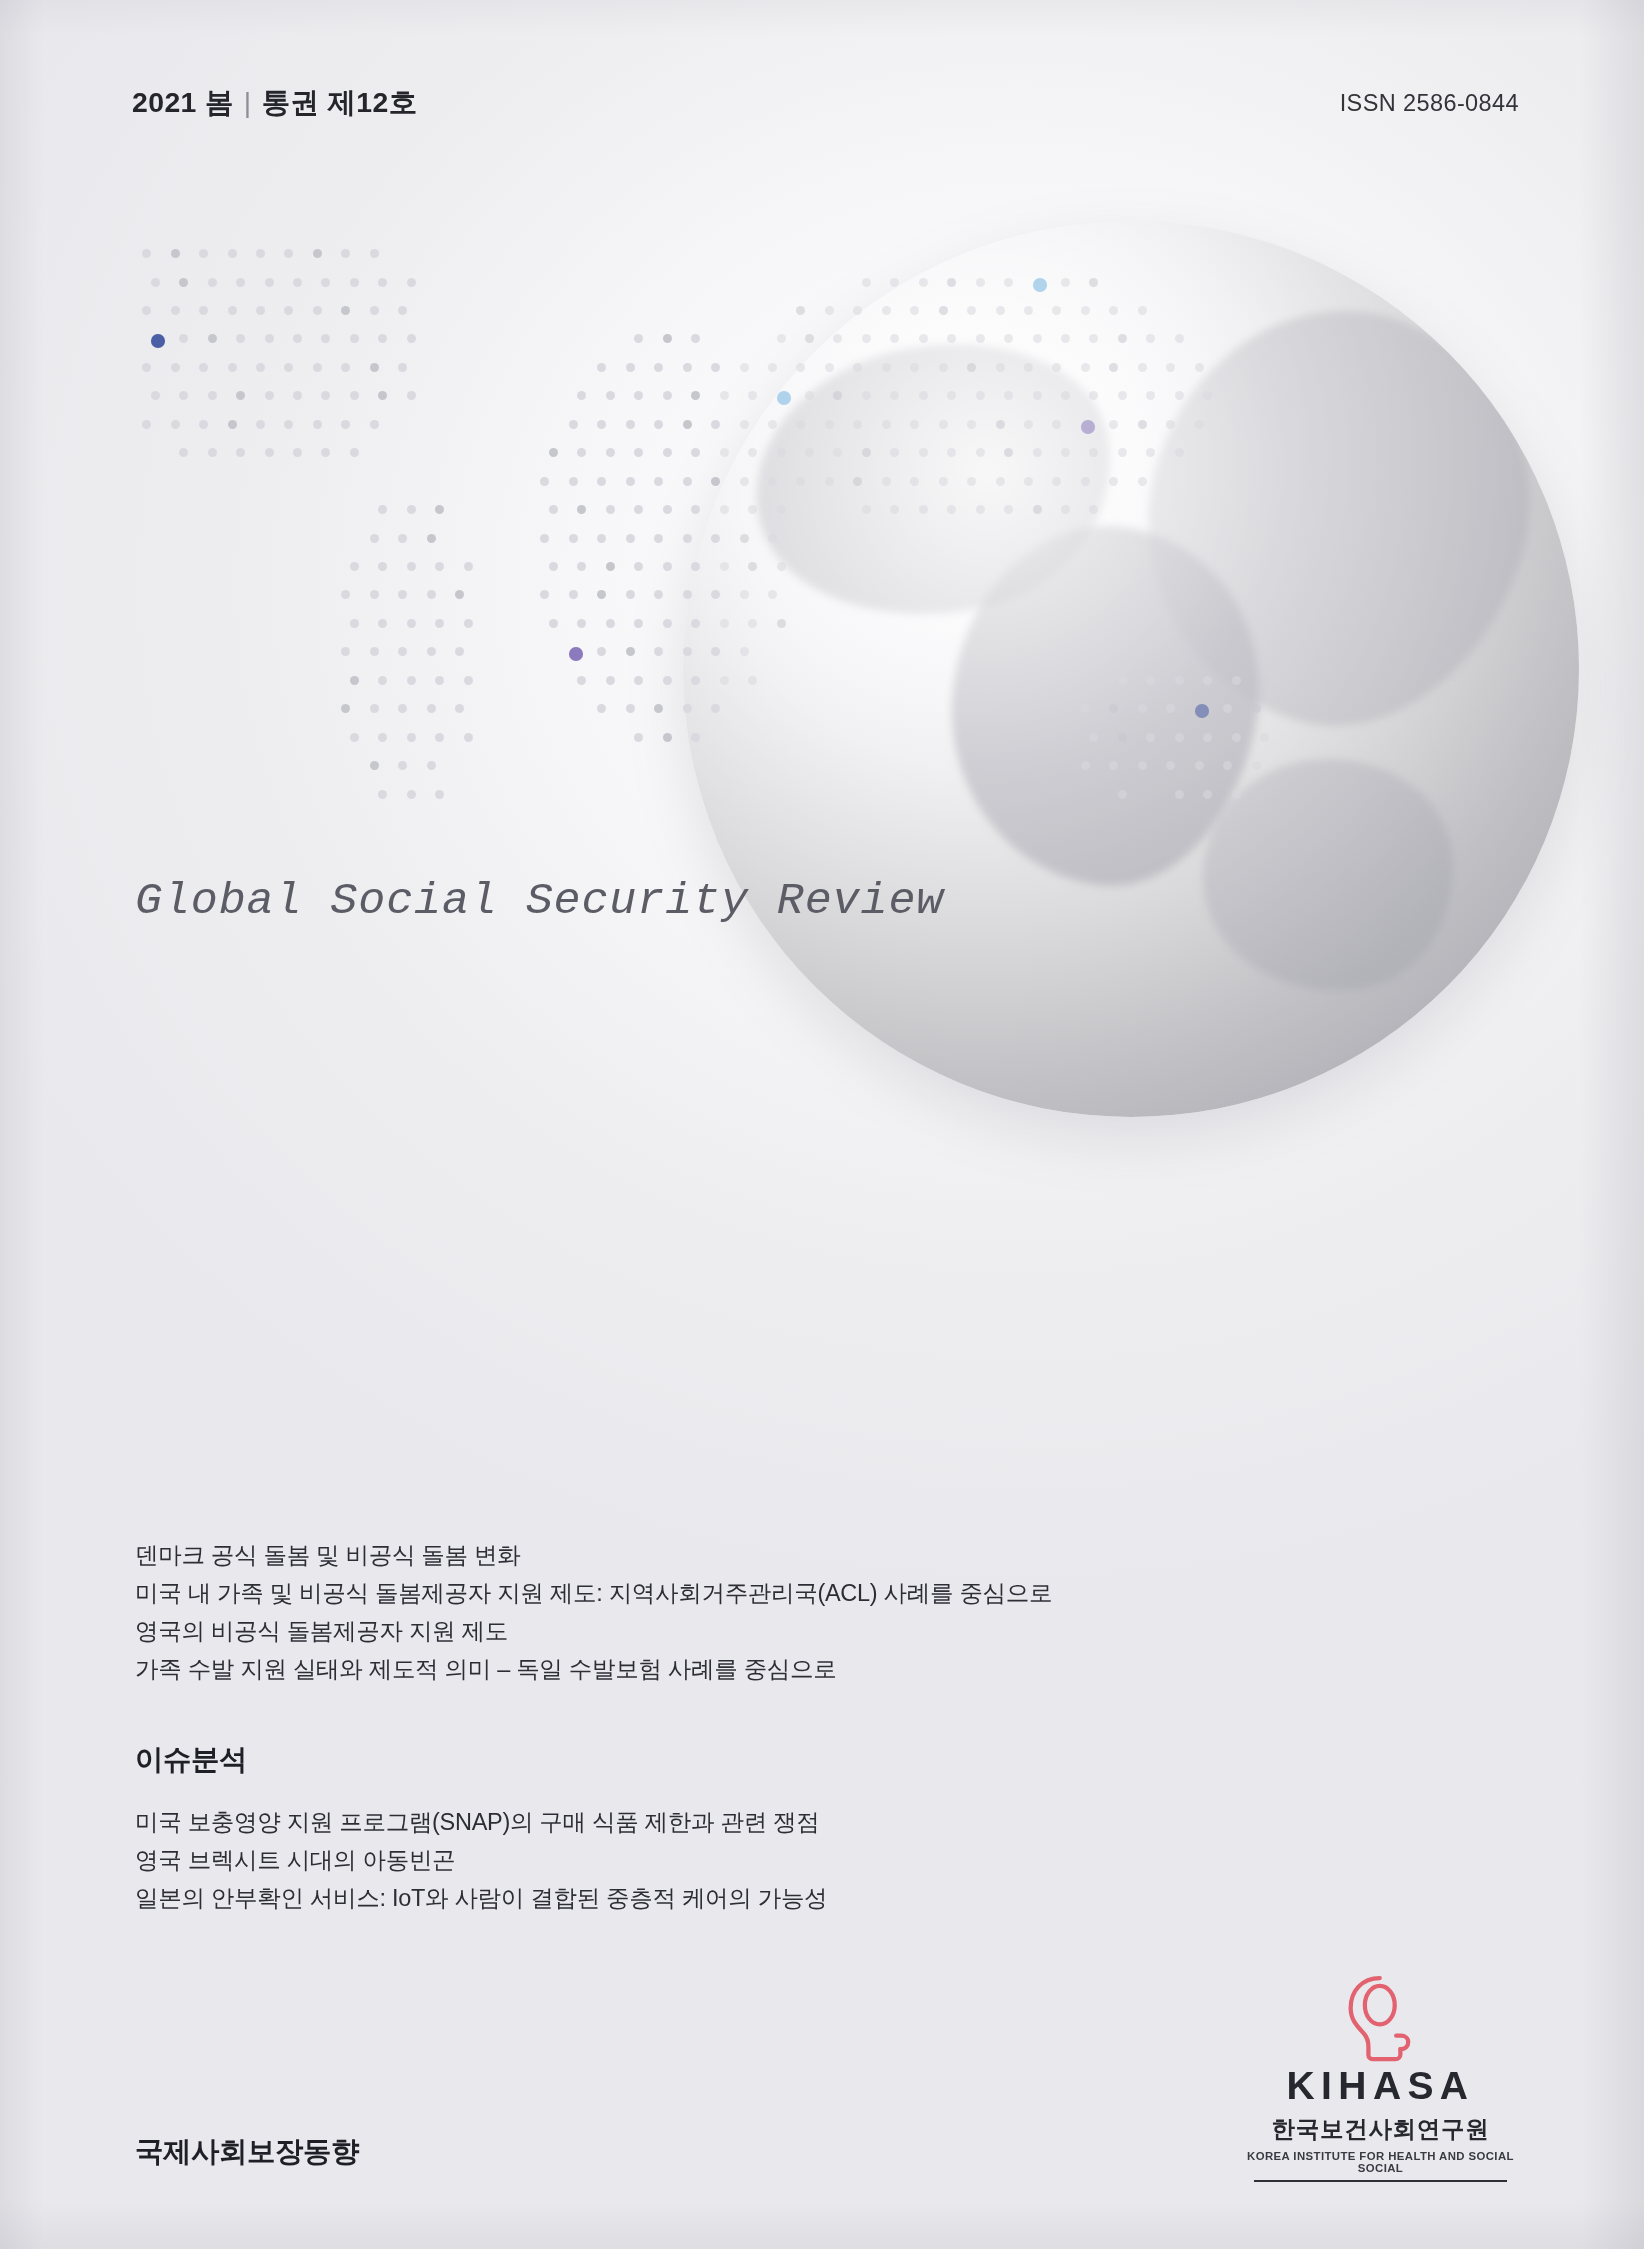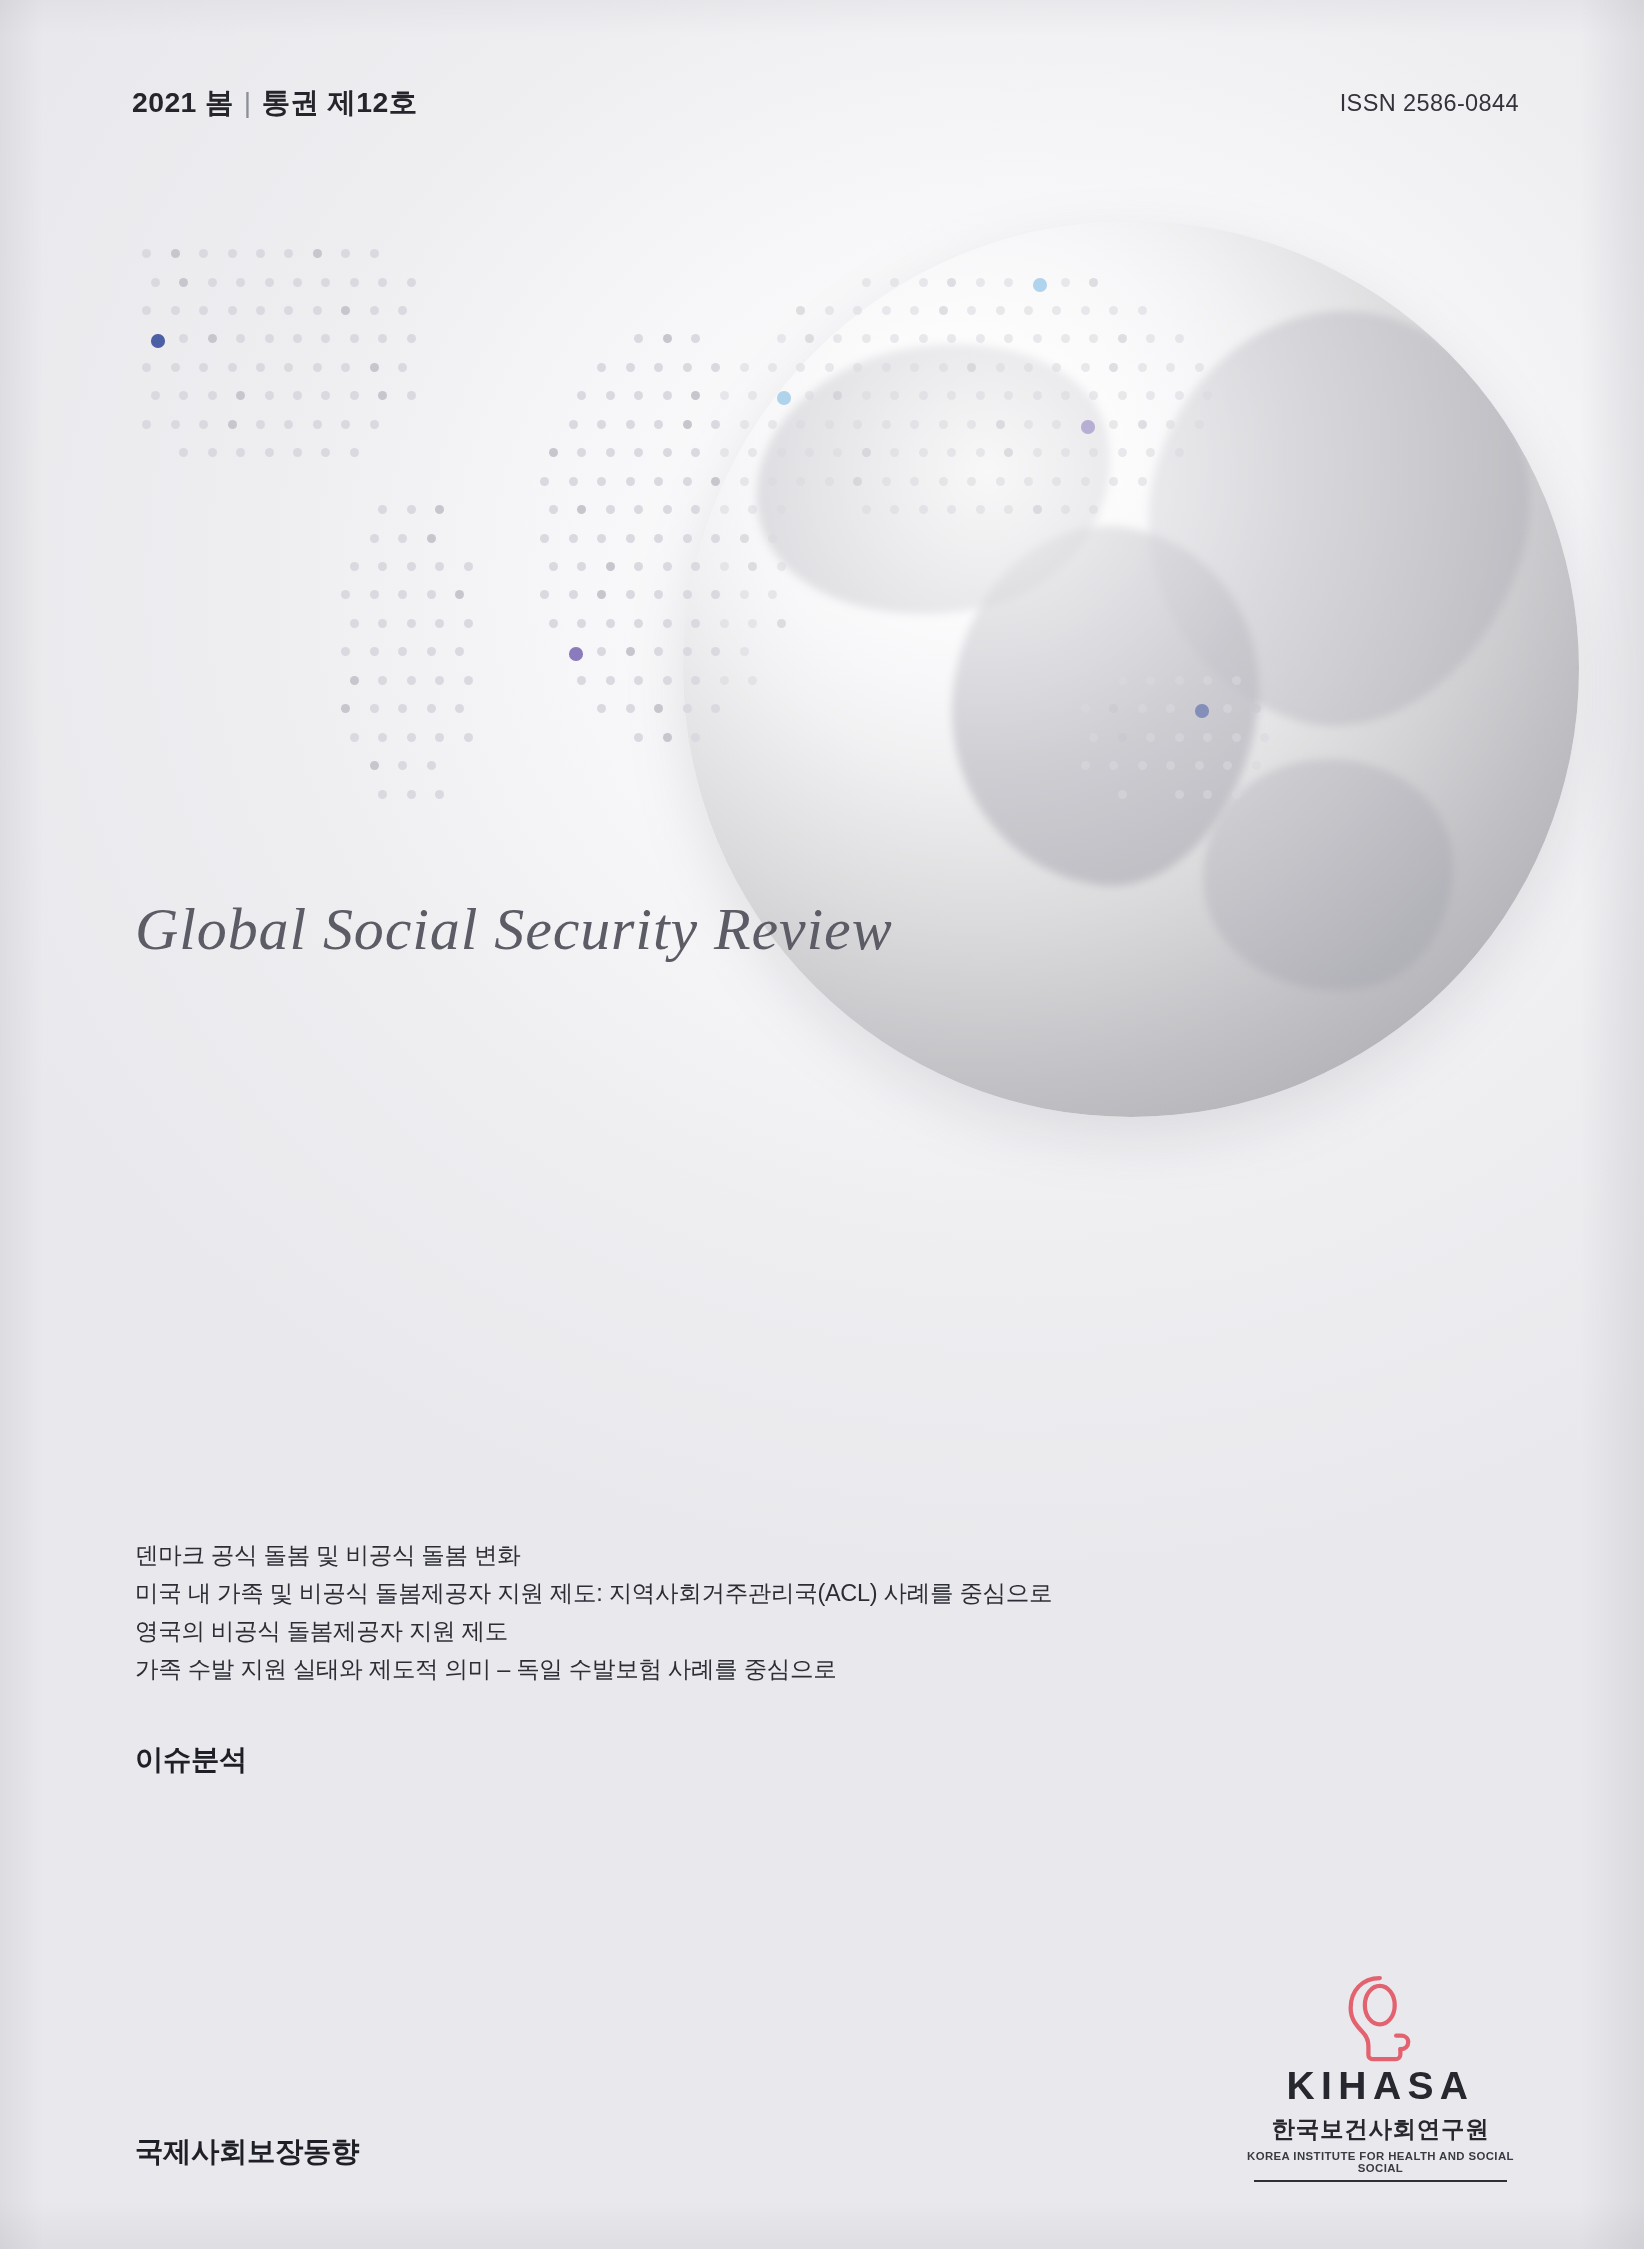--- a/index.html
+++ b/index.html
@@ -130,24 +130,24 @@
   .title-ko {
     font-size: 92px;
     font-weight: 700;
     letter-spacing: -1.4px;
     line-height: 1.05;
     color: #1f1f27;
     white-space: nowrap;
     text-shadow: 0 1.4px 0 rgba(255,255,255,0.6);
   }
   .title-en {
-    margin-top: 26px;
-    font-family: Liberation Serif, serif;
+    margin-top: 7px;
+    font-family: Liberation Mono, monospace;
     font-style: italic;
-    font-size: 60px;
+    font-size: 45px;
     font-weight: 400;
     letter-spacing: 0.9px;
     color: #5c5c66;
     white-space: nowrap;
   }
 
   
   .contents {
     position: absolute;
     left: 135px;
@@ -651,20 +651,25 @@
         <li>미국 내 가족 및 비공식 돌봄제공자 지원 제도: 지역사회거주관리국(ACL) 사례를 중심으로</li>
         <li>영국의 비공식 돌봄제공자 지원 제도</li>
         <li>가족 수발 지원 실태와 제도적 의미 – 독일 수발보험 사례를 중심으로</li>
       </ul>
     </div>
 
     <div class="sec">
       <div class="sec-head">
         <span>이슈분석</span>
       </div>
+      <ul>
+        <li>미국 보충영양 지원 프로그램(SNAP)의 구매 식품 제한과 관련 쟁점</li>
+        <li>영국 브렉시트 시대의 아동빈곤</li>
+        <li>일본의 안부확인 서비스: IoT와 사람이 결합된 중층적 케어의 가능성</li>
+      </ul>
     </div>
 
   </div>
 
   <div class="trend">국제사회보장동향</div>
 
   <div class="logo">
     <div class="logo-mark">
       <svg width="107" height="91" viewBox="0 0 150 128" aria-hidden="true">
         <path d="M74 10 C49 10 33 28 33 52 C33 68 42 78 50 86 C56 92 58 98 58 106 L58 118 C58 122 61 124 65 124 L96 124 C100 124 103 121 103 117 L103 110" fill="none" stroke="#e2626f" stroke-width="6" stroke-linecap="round" stroke-linejoin="round"></path>

